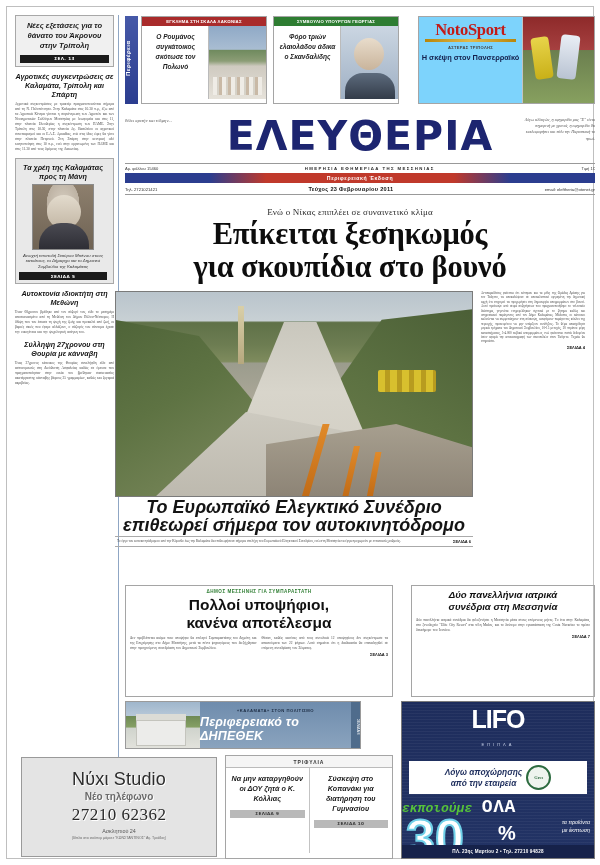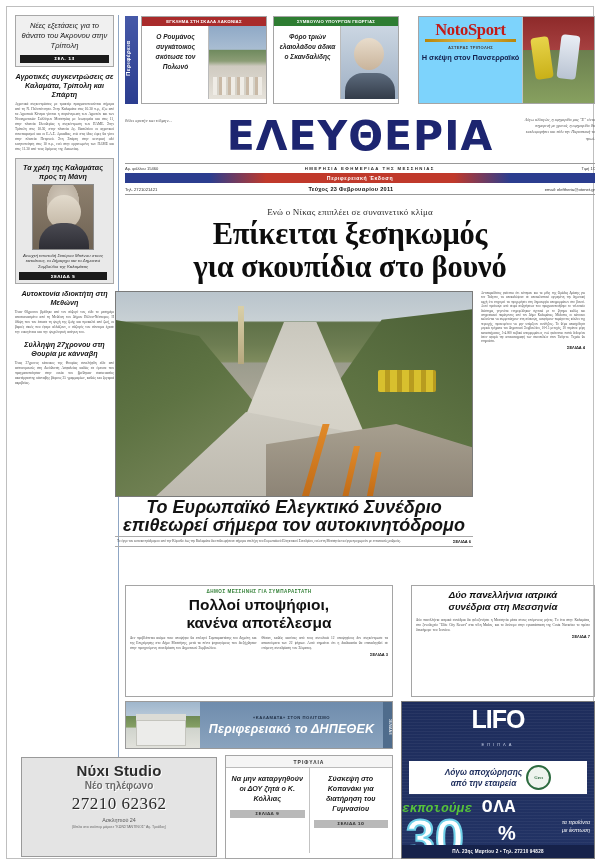--- a/index.html
+++ b/index.html
@@ -49,21 +49,21 @@
     padding-right: 4px;
   }
   .sb-box {
     border: 1px solid #a8a8a8;
     background: #f0f0f0;
     padding: 5px 4px 3px 4px;
     margin-bottom: 4px;
   }
   .sb-box .t {
     font-family: "Liberation Sans", sans-serif;
-    font-style: italic; font-weight: normal;
+    font-style: italic; font-weight: bold;
     font-size: 7.6px; line-height: 10px;
     color: #1b1b1b; text-align: center;
   }
   .sb-head {
     font-family: "Liberation Sans", sans-serif;
     font-weight: bold; font-style: italic;
     font-size: 7.2px; line-height: 9px;
     text-align: center; color: #151515;
     margin: 5px 0 3px 0;
   }
@@ -313,21 +313,21 @@
     text-align: center; font-family: "Liberation Sans", sans-serif;
     font-weight: bold; font-style: italic; font-size: 9.6px; line-height: 12px; color: #111;
   }
   .mid-cols { display: flex; gap: 5px; margin-top: 4px; }
   .mid-cols > div { flex: 1; }
   .seal { font-size: 4px; font-weight: bold; text-align: right; color: #111; margin-top: 1px;
           font-family: "Liberation Sans", sans-serif; }
 
   
   #dipethek {
-    position: absolute; left: 118px; top: 694px; width: 268px; height: 48px;
+    position: absolute; left: 118px; top: 694px; width: 236px; height: 48px;
     border: 1px solid #9a9a9a; display: flex; overflow: hidden;
   }
   #dp-pic {
     width: 74px;
     background: linear-gradient(180deg,#9fb6cc 0%,#b7c8d8 30%,#6f8a55 31%,#86a065 55%,#cfd3cc 56%,#e2e2dc 100%);
     position: relative;
   }
   #dp-pic::after {
     content: ""; position: absolute; left: 10px; top: 12px; width: 50px; height: 26px;
     background: #ececea; border-top: 6px solid #dcdcd6;
@@ -362,22 +362,22 @@
     font-family: "Liberation Sans", sans-serif; font-style: italic; font-weight: bold;
     font-size: 7.2px; line-height: 10px; text-align: center; color: #1a1a1a;
   }
 
   
   #nyxi {
     position: absolute; left: 14px; top: 750px; width: 196px; height: 100px;
     border: 1px solid #9a9a9a; background: #e4e4e4; padding: 4px 4px 0 4px; text-align: center;
   }
   #nyxi-name {
-    font-family: "Liberation Sans", sans-serif; font-weight: bold; font-size: 15px;
-    color: #2b2b2b; text-shadow: 1px 1px 0 #fff; letter-spacing: .2px;
+    font-family: "Liberation Sans", sans-serif; font-weight: normal; font-size: 18px;
+    color: #2b2b2b; text-shadow: 1px 1px 0 #fff; letter-spacing: .2px; margin-top: 7px;
   }
   #nyxi-sub {
     font-family: "Liberation Sans", sans-serif; font-weight: bold; font-size: 10px;
     color: #6a6a6a; text-shadow: 1px 1px 0 #fff; margin-top: 1px;
   }
   #nyxi-phone {
     font-family: "Liberation Serif", serif; font-size: 17px; color: #2a2a2a;
     text-shadow: 1px 1px 0 #fff; margin-top: 3px; letter-spacing: .5px;
   }
   #nyxi-addr { font-size: 5.4px; color: #555; margin-top: 3px; font-family: "Liberation Sans", sans-serif; }

